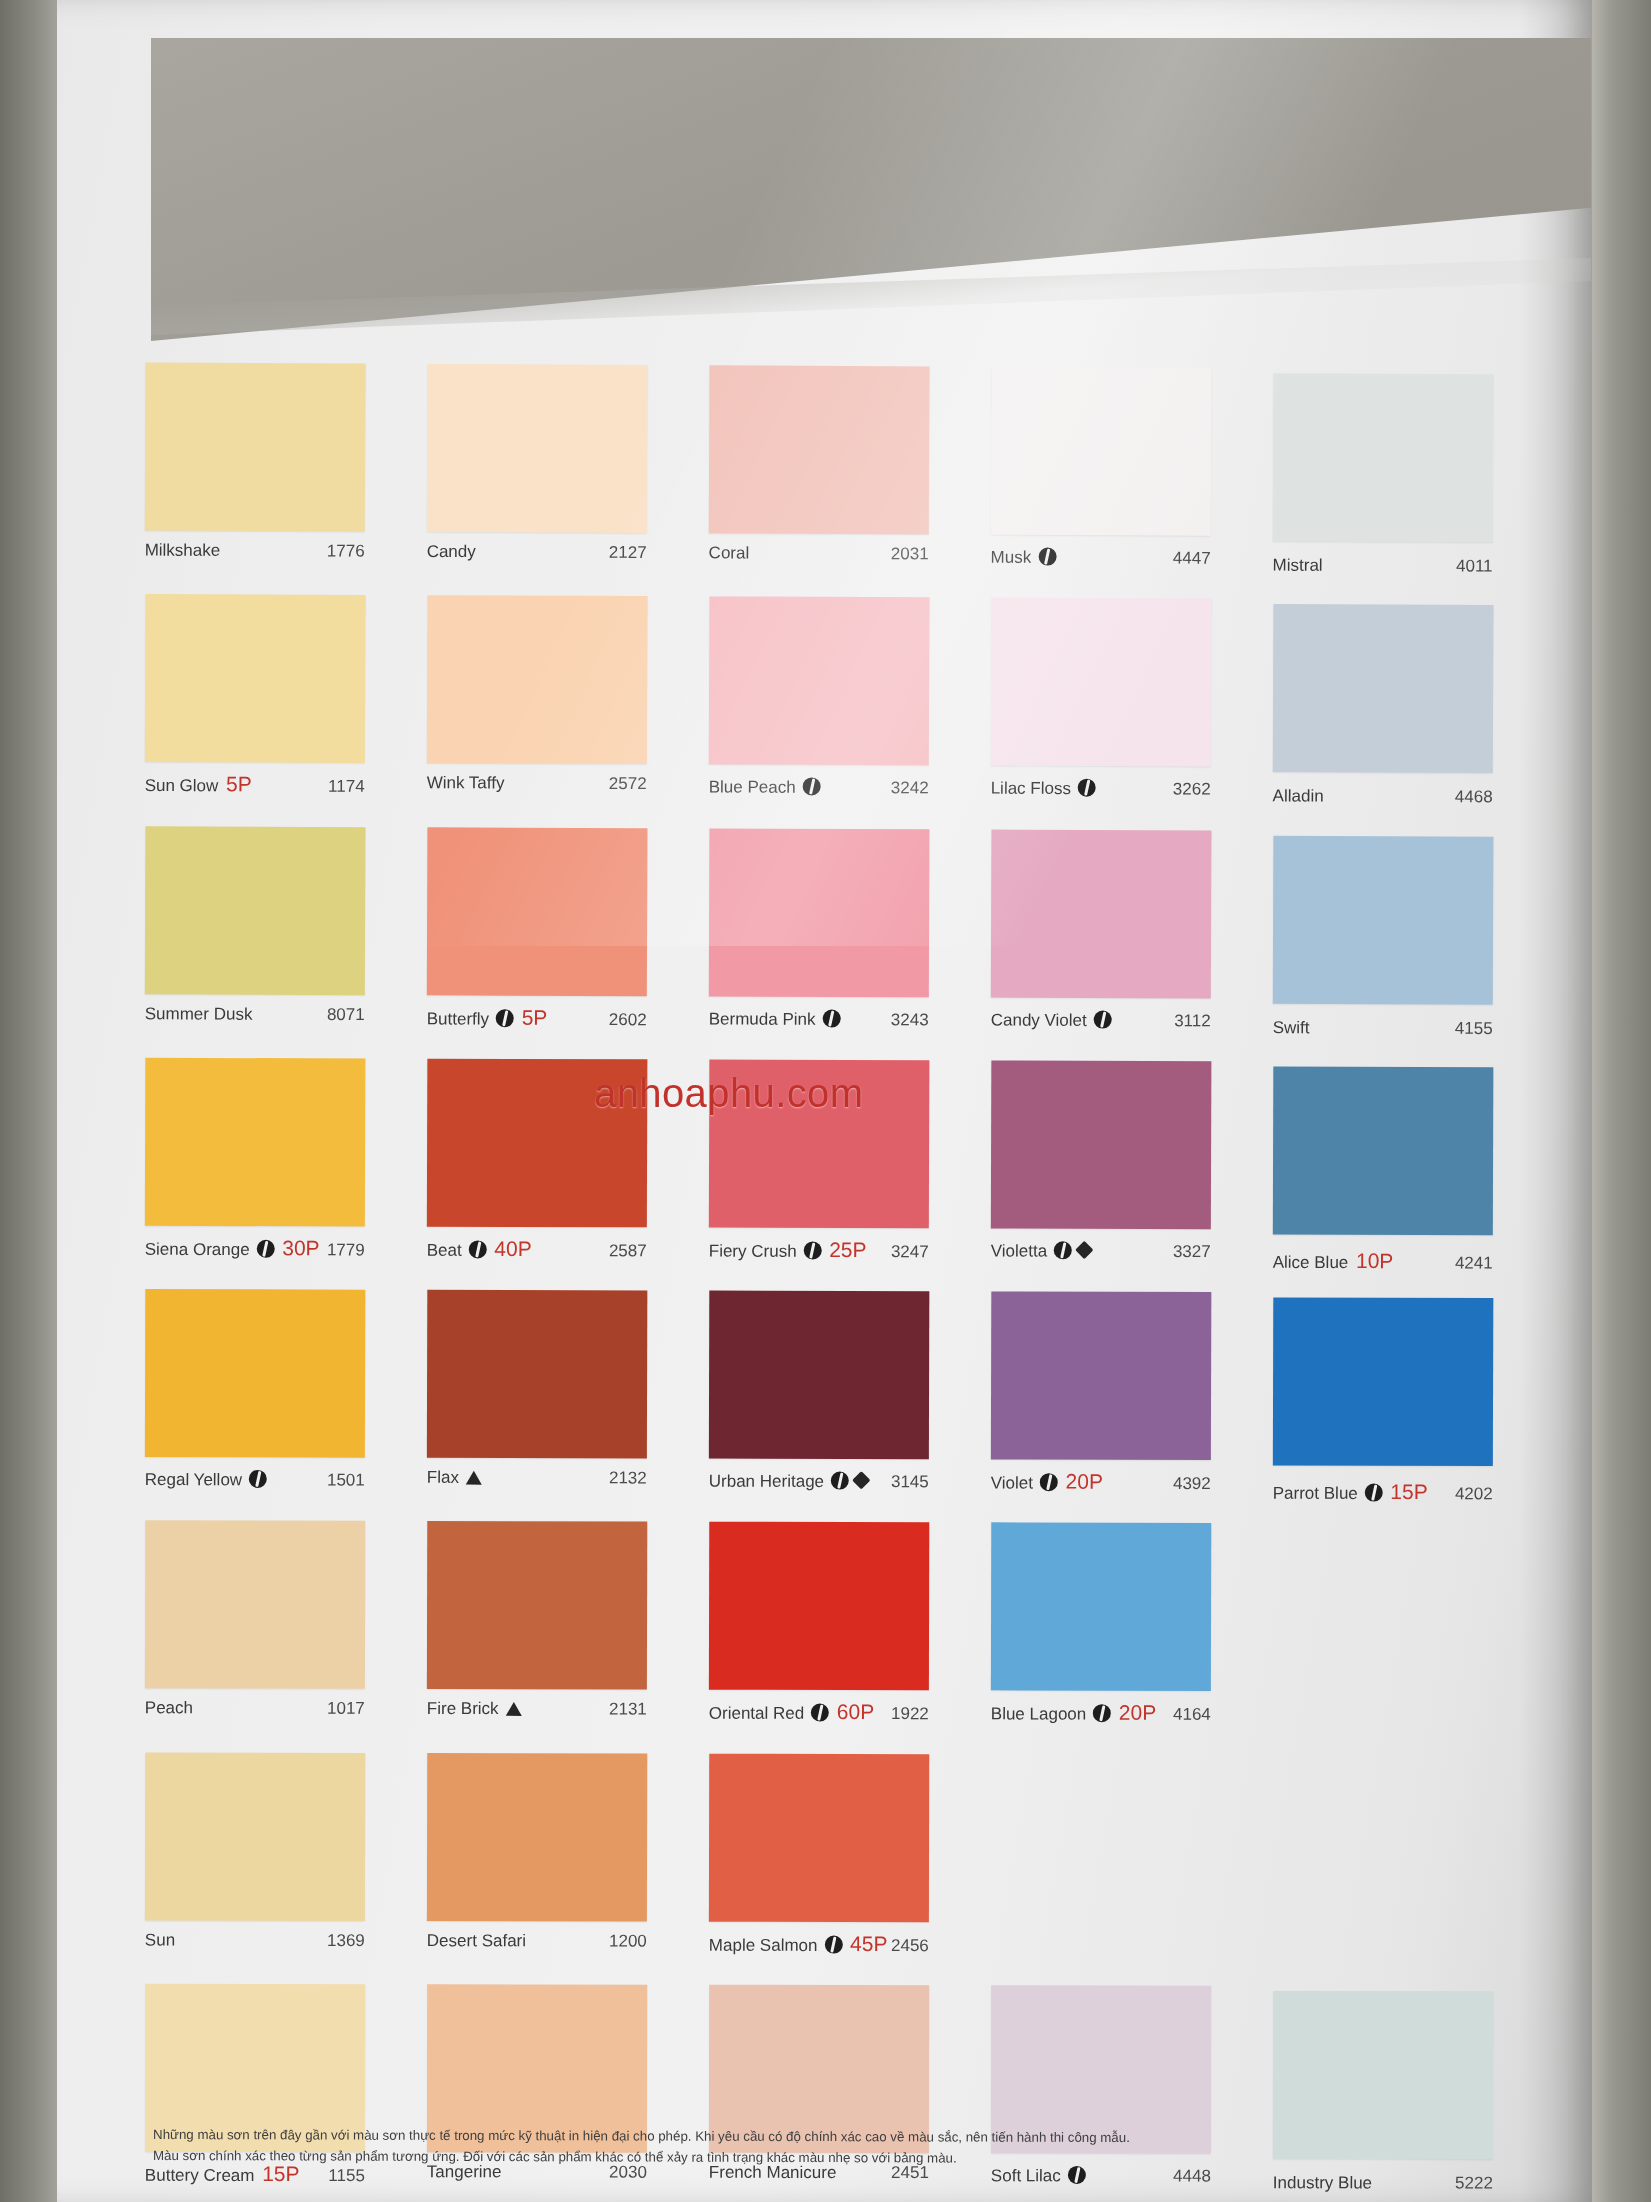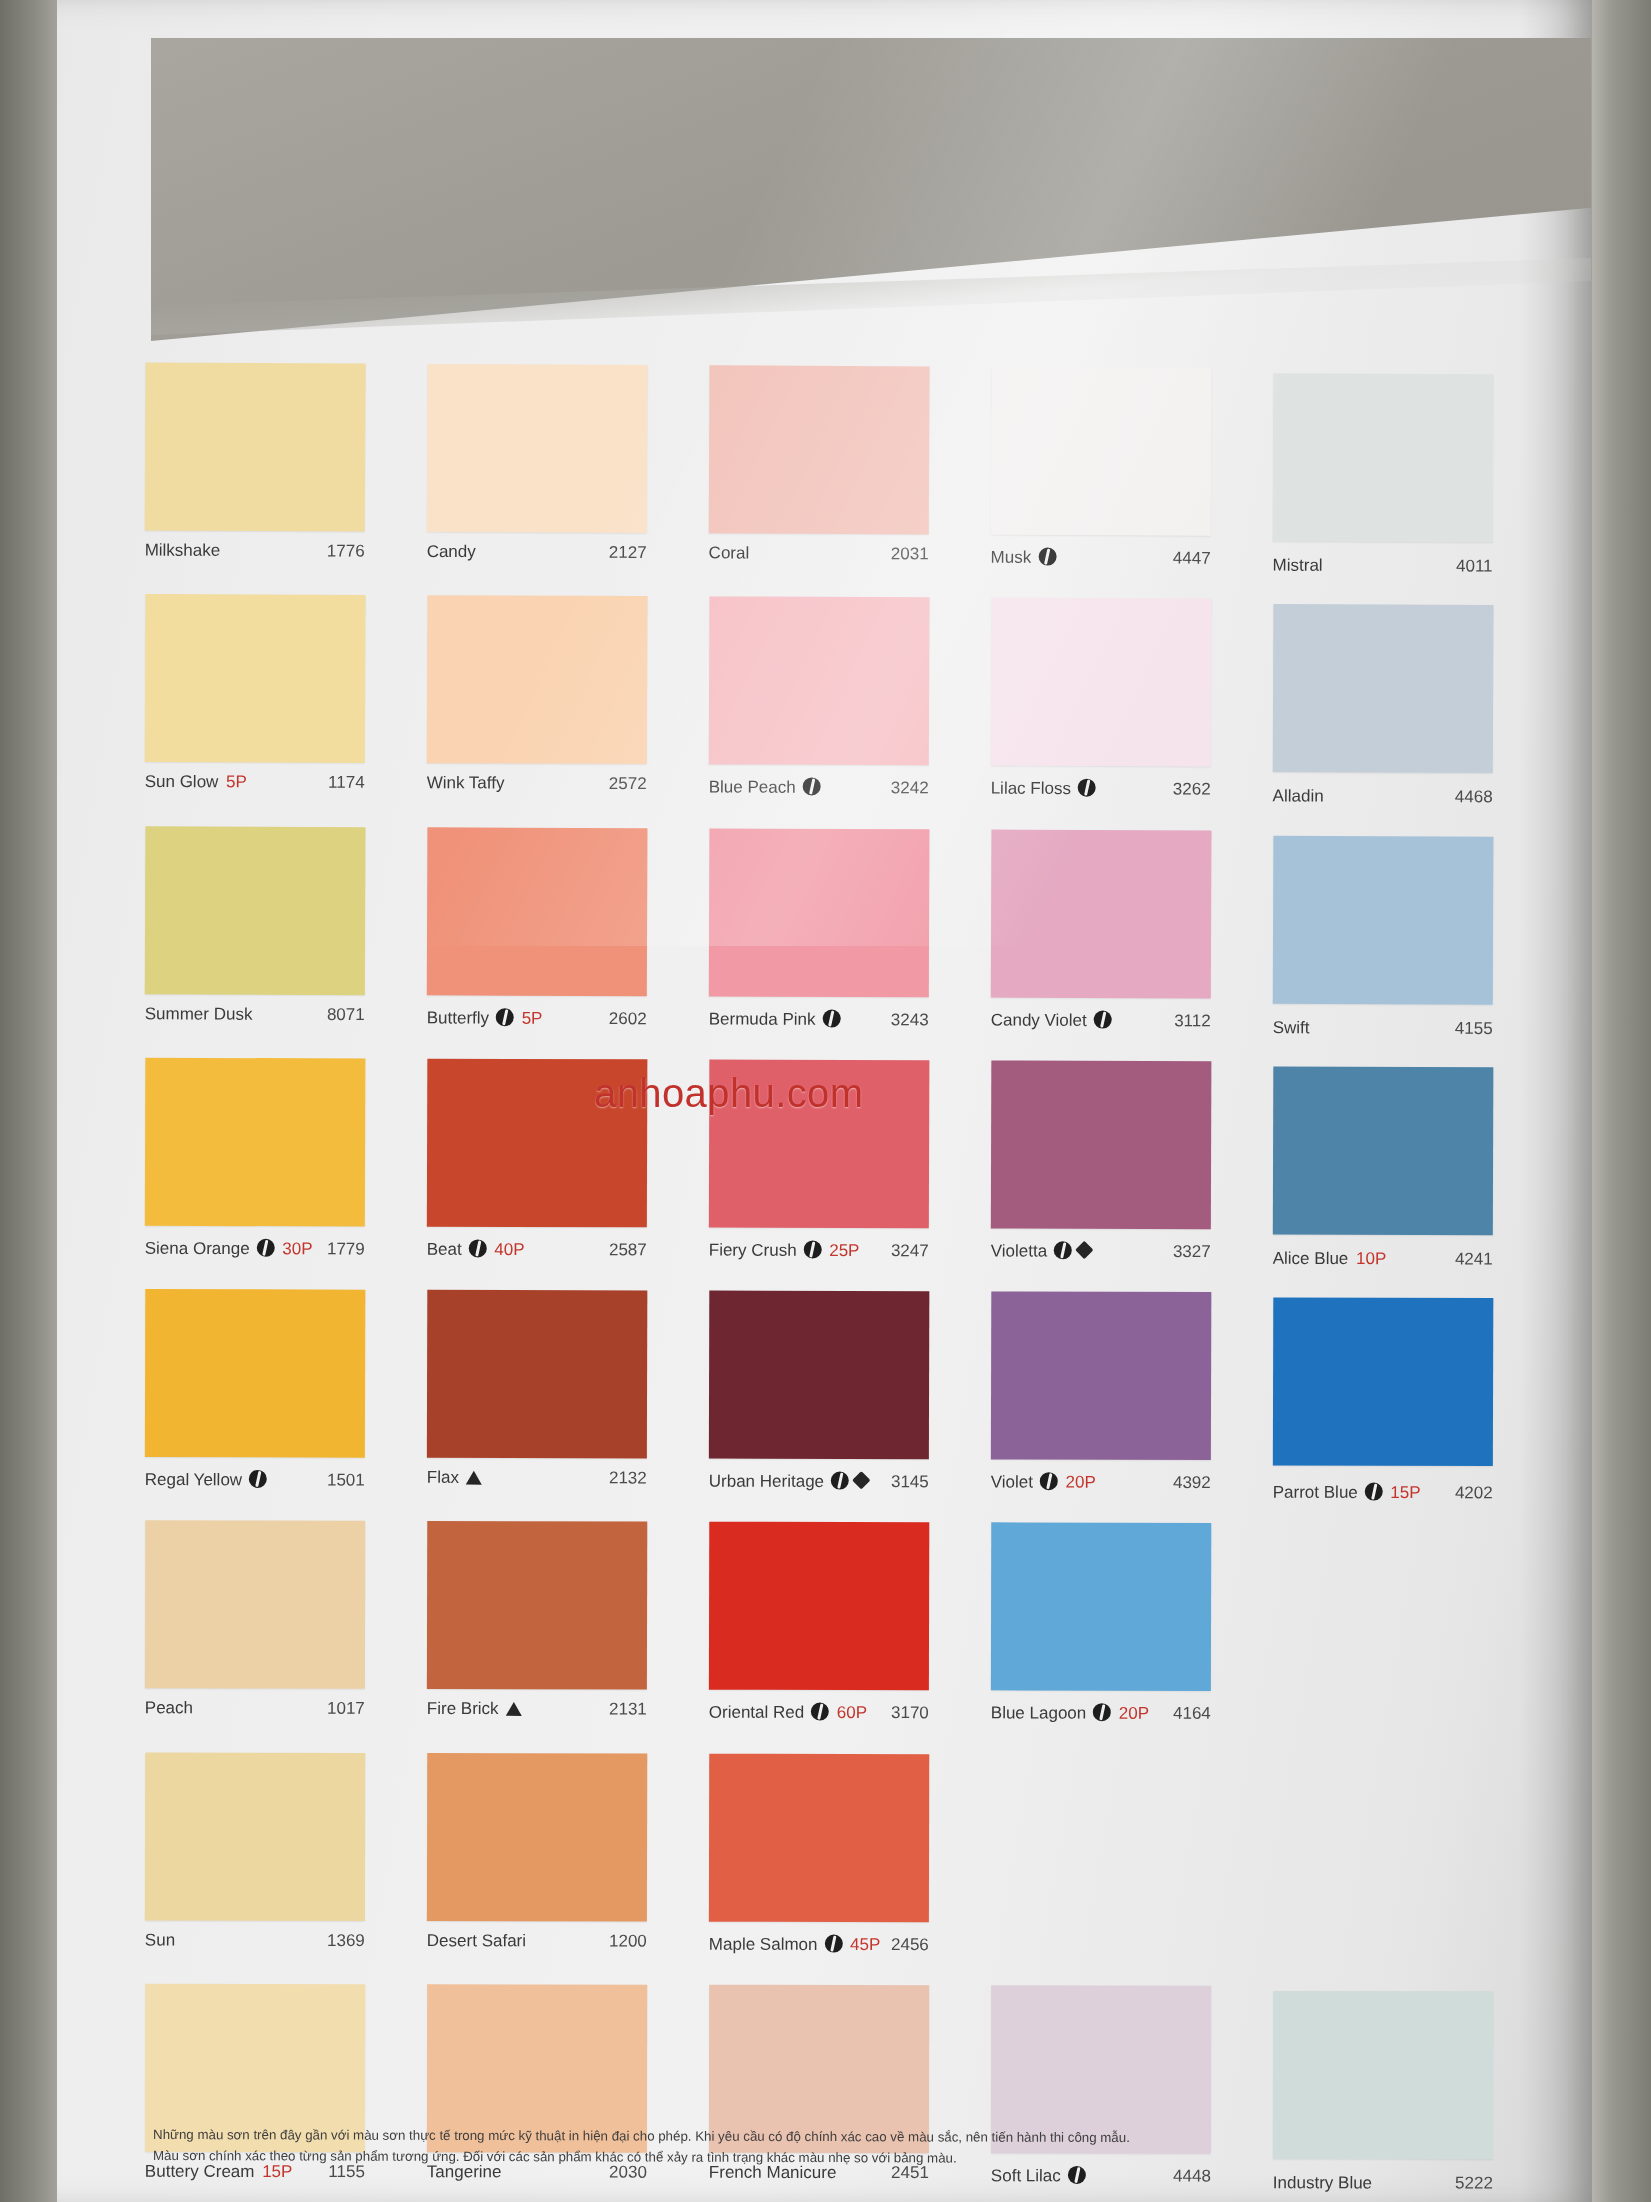--- a/index.html
+++ b/index.html
@@ -93,21 +93,21 @@
   }
   .icon-diamond{
     display:inline-block;width:13px;height:13px;background:#262626;
     transform:translateY(1.7px) rotate(45deg);border-radius:1.7px;flex:0 0 auto;
   }
   .icon-triangle{
     display:inline-block;width:0;height:0;flex:0 0 auto;
     border-left:8.6px solid transparent;border-right:8.6px solid transparent;
     border-bottom:14.6px solid #262626;transform:translateY(1.7px);
   }
-  .pcode{color:#c3342b;margin-left:7.7px;font-size:17px;white-space:nowrap;text-align:center;}
+  .pcode{color:#c3342b;margin-left:7.7px;font-size:21px;white-space:nowrap;text-align:center;}
   .ccode{margin-left:auto;color:#4a4a4a;font-size:17px;}
 
   
   .r0{transform:rotate(.28deg);}
   .r1{transform:rotate(.25deg);}
   .r2{transform:rotate(.22deg);}
   .r3{transform:rotate(.18deg);}
   .r4{transform:rotate(.16deg);}
   .r5{transform:rotate(.14deg);}
   .r6{transform:rotate(.12deg);}
@@ -407,21 +407,21 @@
         </div>
       </div>
       <div class="cell">
         <div class="chip" style="background: rgb(218, 43, 32);"></div>
         <div class="caption">
           <span class="cname">Oriental Red</span>
           <span class="badge-wrap">
             <span class="icon-sheen"></span>
           </span>
           <span class="pcode">60P</span>
-          <span class="ccode">3170</span>
+          <span class="ccode">1922</span>
         </div>
       </div>
       <div class="cell">
         <div class="chip" style="background: rgb(95, 168, 216);"></div>
         <div class="caption">
           <span class="cname">Blue Lagoon</span>
           <span class="badge-wrap">
             <span class="icon-sheen"></span>
           </span>
           <span class="pcode">20P</span>

